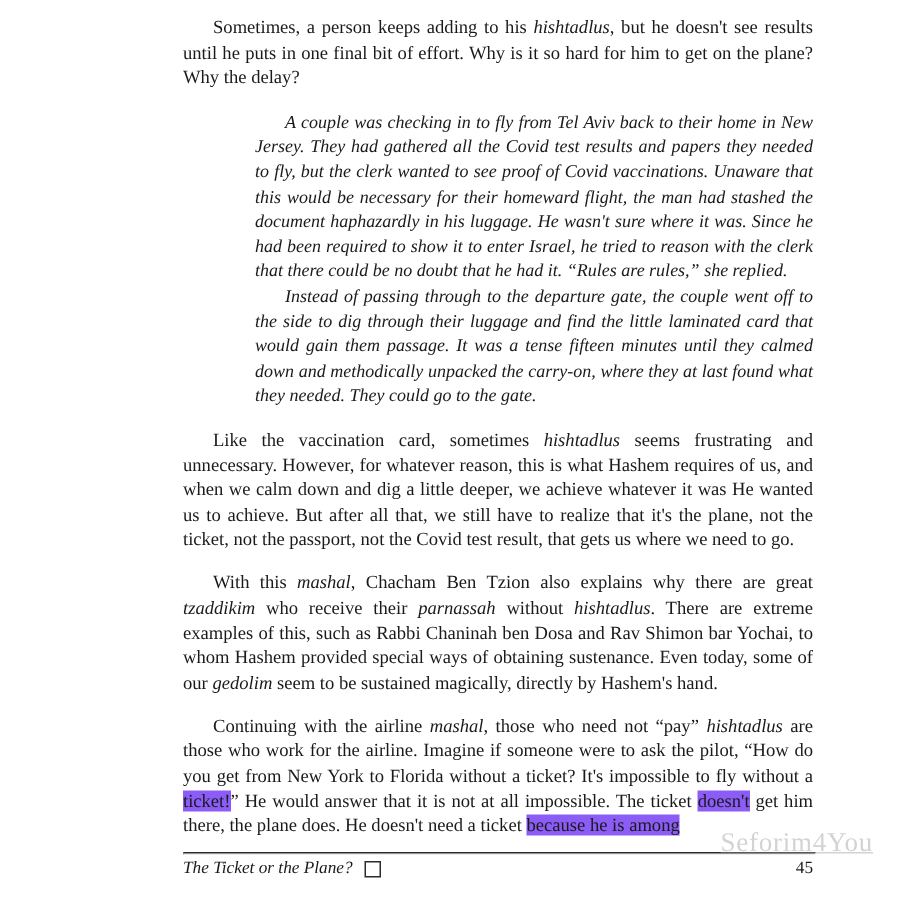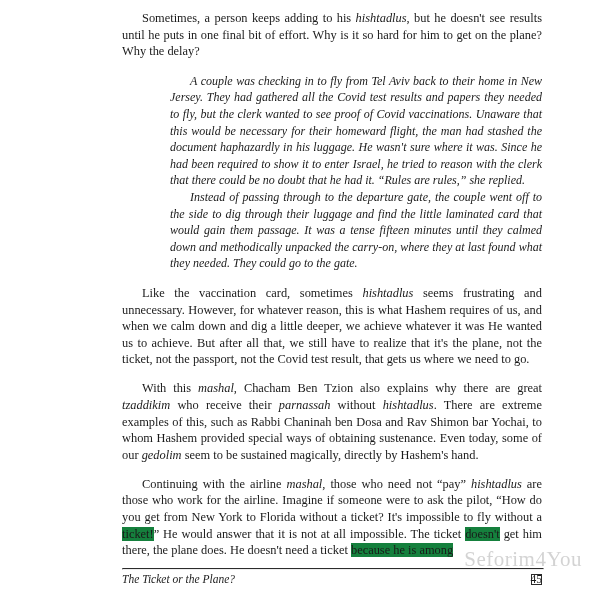--- a/index.html
+++ b/index.html
@@ -55,38 +55,38 @@
     margin: 0;
     text-indent: 20px;
   }
   .quote-block p.q2 {
     margin-top: 0;
   }
   em.it {
     font-style: italic;
   }
   .hl {
-    background: #15803d;
+    background: #8b5cf6;
   }
   .footer {
     position: absolute;
     left: 122px;
     right: 58px;
     bottom: 10px;
     height: 26px;
   }
   .footer-rule {
     border-top: 1px solid #2b2b2b;
     width: 100%;
     margin: 0;
   }
   .footer-row {
     display: flex;
     align-items: center;
-    justify-content: space-between;
+    justify-content: flex-start;
     margin-top: 3px;
     font-size: 11.5px;
     font-style: italic;
     position: relative;
   }
   .footer-title {
     font-style: italic;
   }
   .footer-box {
     display: inline-block;
@@ -100,26 +100,27 @@
     position: absolute;
     right: 0;
     font-style: normal;
     font-size: 11.5px;
   }
   .watermark {
     position: absolute;
     right: 18px;
     bottom: 32px;
     font-family: "Liberation Serif", serif;
-    font-size: 21px;
+    font-size: 18px;
     color: rgba(150, 150, 150, 0.42);
     letter-spacing: 0.5px;
     pointer-events: none;
     user-select: none;
     white-space: nowrap;
+    text-decoration: underline;
   }
 </style>
 </head>
 <body>
 
 <div class="page">
 
   <div class="body-text">
 
     <p class="para first">

